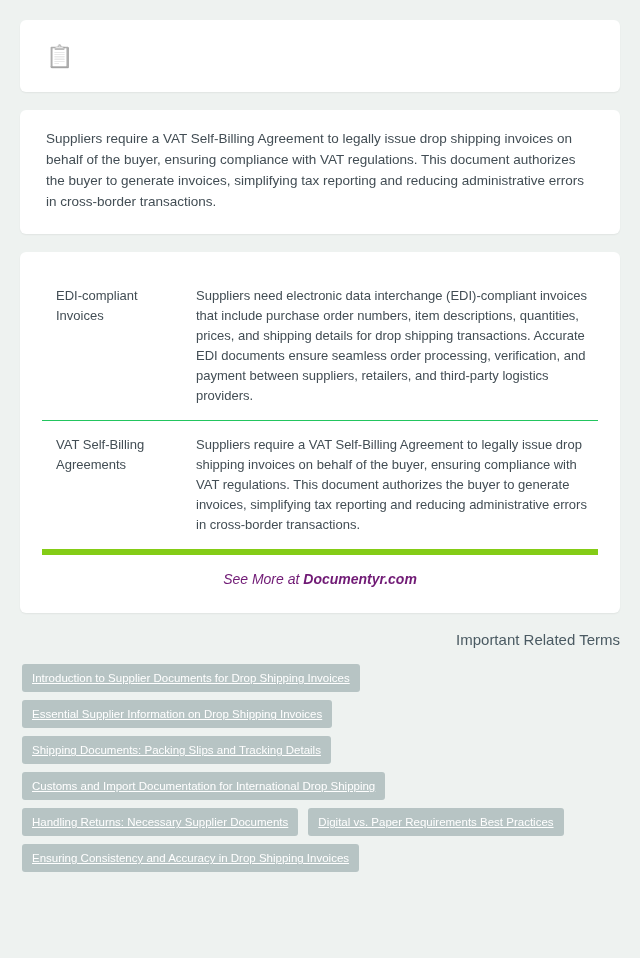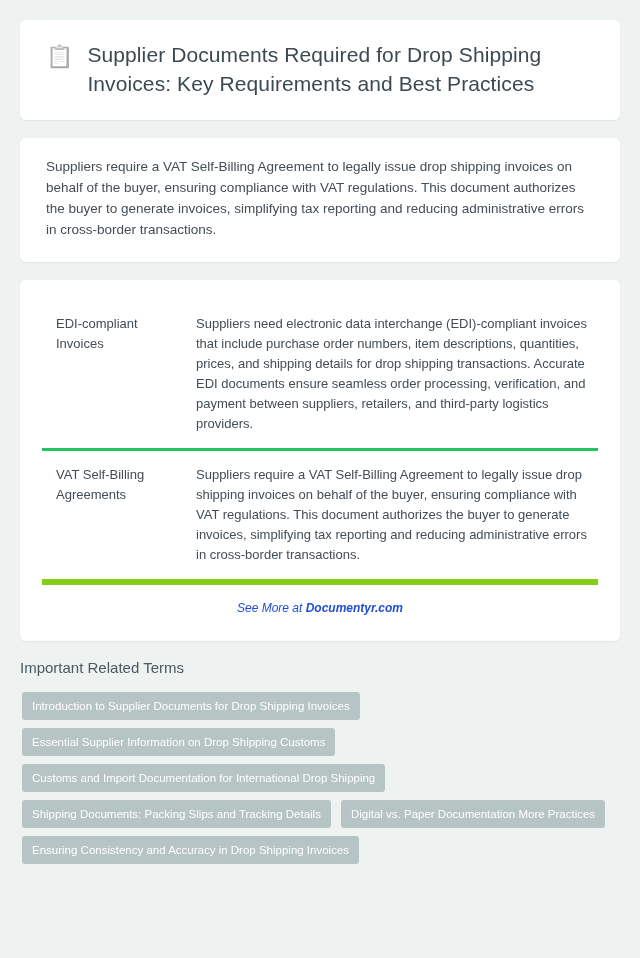--- a/index.html
+++ b/index.html
@@ -69,77 +69,77 @@
   table.terms {
     width: 100%;
     border-collapse: collapse;
   }
   table.terms td {
     vertical-align: top;
     padding: 14px 8px 14px 14px;
     font-size: 13px;
     line-height: 20px;
     color: #424d54;
-    border-bottom: 3px solid #22c55e;
+    border-bottom: 1px solid #22c55e;
   }
   table.terms tr:last-child td {
     border-bottom: 6px solid #84cc16;
   }
   td.term-name {
     width: 118px;
     padding-left: 18px;
     padding-right: 10px;
   }
   td.term-desc {
     padding-right: 16px;
   }
   .see-more {
     text-align: center;
-    font-size: 12px;
+    font-size: 14px;
     font-style: italic;
-    color: #1d4ed8;
+    color: #701a75;
     padding: 16px 0 16px 0;
   }
   .see-more b {
     font-weight: bold;
     font-style: italic;
   }
 
   
   .related-heading {
-    text-align: left;
+    text-align: right;
     font-size: 15px;
     color: #4a5a62;
     margin: 6px 0 16px 0;
     font-weight: normal;
   }
   .tags {
     display: flex;
     flex-wrap: wrap;
     gap: 8px 10px;
     padding: 0 2px;
   }
   .tag {
     background: #b7c4c4;
     color: #ffffff;
     font-size: 11.5px;
     line-height: 14px;
     padding: 7px 10px;
     border-radius: 3px;
     white-space: nowrap;
+    text-decoration: underline;
   }
 </style>
 </head>
 <body>
 
 <div class="page">
 
   <div class="card title-card">
     <span class="title-icon">📋</span>
-    <h1 class="title-text">Supplier Documents Required for Drop Shipping Invoices: Key Requirements and Best Practices</h1>
   </div>
 
   <div class="card summary-card">
     <p class="summary-text">Suppliers require a VAT Self-Billing Agreement to legally issue drop shipping invoices on behalf of the buyer, ensuring compliance with VAT regulations. This document authorizes the buyer to generate invoices, simplifying tax reporting and reducing administrative errors in cross-border transactions.</p>
   </div>
 
   <div class="card table-card">
     <table class="terms">
       <tbody>
         <tr>
@@ -152,20 +152,21 @@
         </tr>
       </tbody>
     </table>
     <div class="see-more"><span>See More at </span><b>Documentyr.com</b></div>
   </div>
 
   <h2 class="related-heading">Important Related Terms</h2>
 
   <div class="tags">
     <span class="tag">Introduction to Supplier Documents for Drop Shipping Invoices</span>
-    <span class="tag">Essential Supplier Information on Drop Shipping Customs</span>
+    <span class="tag">Essential Supplier Information on Drop Shipping Invoices</span>
+    <span class="tag">Shipping Documents: Packing Slips and Tracking Details</span>
     <span class="tag">Customs and Import Documentation for International Drop Shipping</span>
-    <span class="tag">Shipping Documents: Packing Slips and Tracking Details</span>
-    <span class="tag">Digital vs. Paper Documentation More Practices</span>
+    <span class="tag">Handling Returns: Necessary Supplier Documents</span>
+    <span class="tag">Digital vs. Paper Requirements Best Practices</span>
     <span class="tag">Ensuring Consistency and Accuracy in Drop Shipping Invoices</span>
   </div>
 
 </div>
 
 </body></html>

